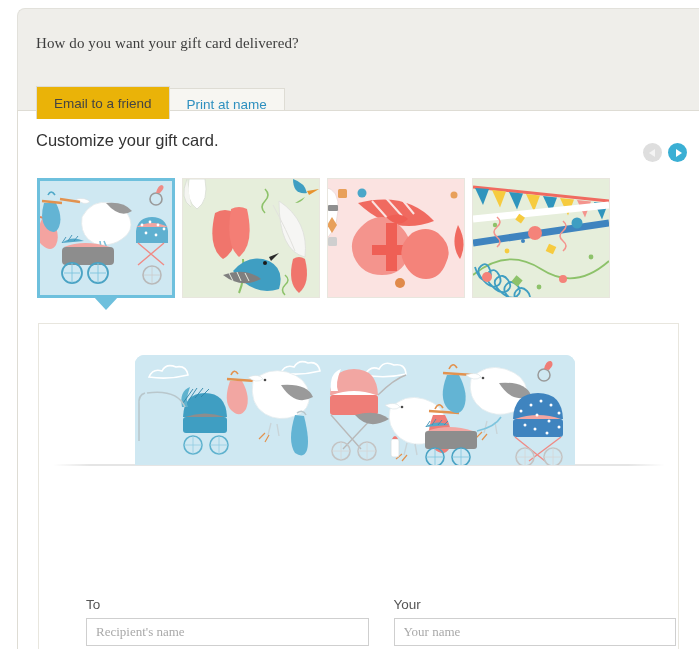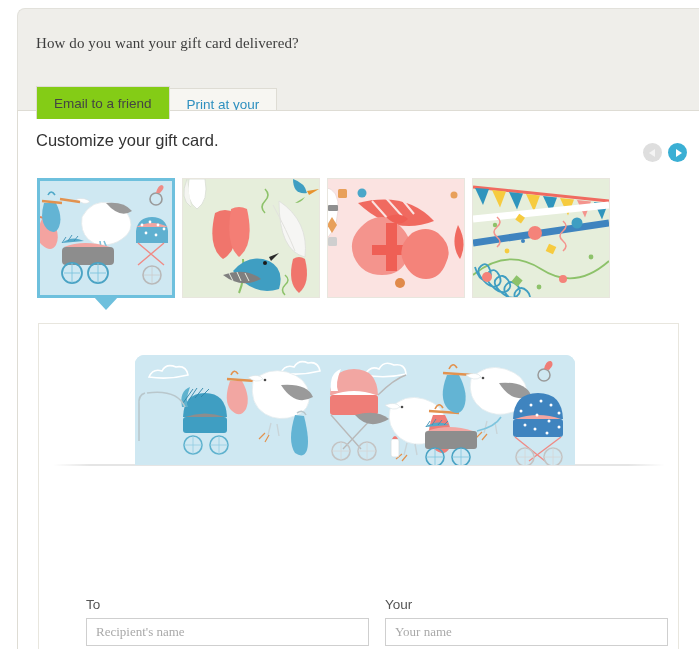--- a/index.html
+++ b/index.html
@@ -57,21 +57,21 @@
     box-sizing: border-box;
     border: 1px solid #dedcd4;
     border-bottom: none;
     background: #f7f6f2;
     color: #2d8fbf;
     cursor: pointer;
     white-space: nowrap;
     position: relative;
   }
   .tab.active {
-    background: #84cc16;
+    background: #eab308;
     color: #444444;
     height: 33px;
     line-height: 33px;
     z-index: 3;
   }
   .tab + .tab { margin-left: -1px; }
 
   
   .content-panel {
     position: absolute;
@@ -200,21 +200,21 @@
 
   
   .form-area {
     position: absolute;
     left: 47px;
     top: 273px;
     width: 590px;
   }
   .field-row {
     display: flex;
-    gap: 16px;
+    gap: 25px;
   }
   .field { width: 283px; }
   .field-label {
     font-size: 13.5px;
     color: #555555;
     margin-bottom: 6px;
     display: block;
   }
   input.text-field, textarea.note-field {
     width: 100%;
@@ -238,21 +238,21 @@
 
 <div class="outer-panel">
 
   <div class="page-title">How do you want your gift card delivered?</div>
 
   <div class="tab-strip">
     <div class="tab active">
       <span>Email to a friend</span>
     </div>
     <div class="tab">
-      <span>Print at your</span>
+      <span>Print at name</span>
     </div>
   </div>
 </div>
 
 <div class="content-panel">
 
   <div class="section-title">Customize your gift card.</div>
 
   <div class="carousel-nav">
     <div class="nav-btn prev">

